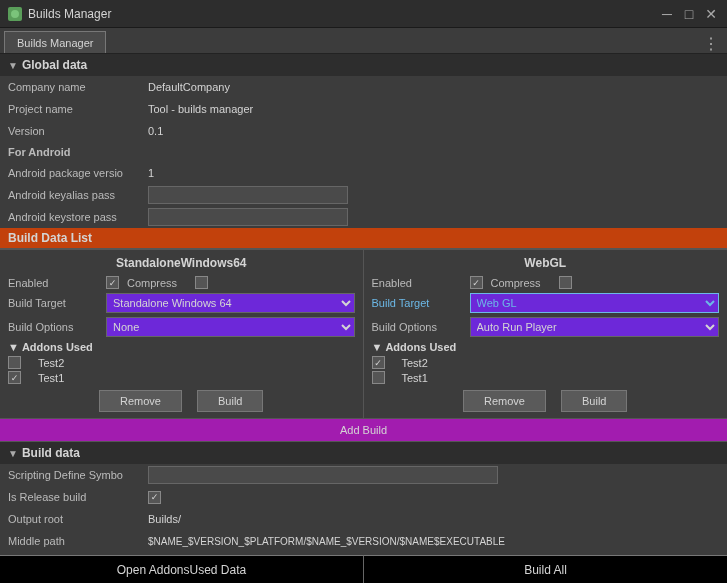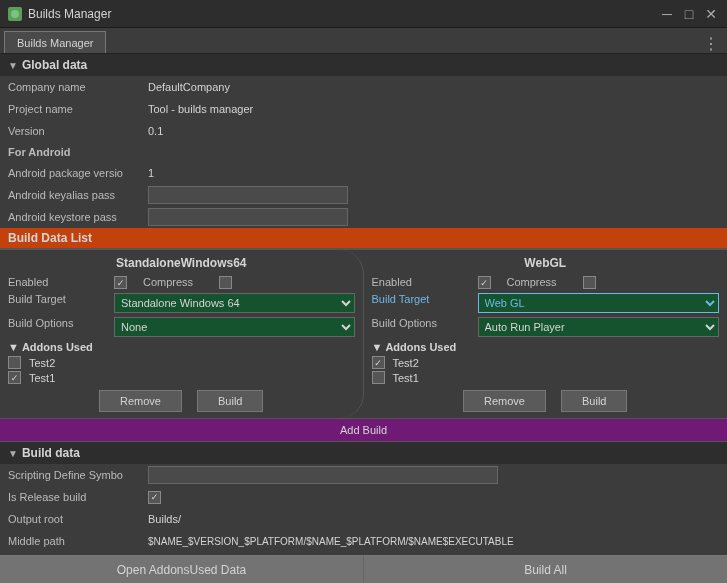--- a/index.html
+++ b/index.html
@@ -136,39 +136,38 @@
     .builds-grid {
       display: grid;
       grid-template-columns: 1fr 1fr;
       gap: 0;
       border-top: 1px solid #555;
     }
 
     .build-column {
       border-right: 1px solid #555;
       padding: 6px 8px;
-      border-radius: 24px;
     }
     .build-column:last-child {
       border-right: none;
     }
 
     .build-col-title {
       text-align: center;
       font-weight: bold;
       font-size: 12px;
       color: #d4d4d4;
       margin-bottom: 6px;
     }
 
     .build-row {
       display: flex;
-      align-items: flex-start;
+      align-items: center;
       margin-bottom: 4px;
-      gap: 16px;
+      gap: 8px;
     }
     .build-row-label {
       width: 90px;
       font-size: 11px;
       color: #bbb;
       flex-shrink: 0;
     }
     .build-row-label.highlight {
       color: #6cb8e6;
     }
@@ -182,21 +181,21 @@
       cursor: pointer;
       flex-shrink: 0;
     }
     .checkbox-custom.checked::after {
       content: '✓';
       color: #d4d4d4;
       font-size: 9px;
     }
 
     .build-select {
-      background: #14532d;
+      background: #6d28d9;
       border: 1px solid #666;
       color: #d4d4d4;
       font-size: 11px;
       padding: 1px 2px;
       height: 20px;
       flex: 1;
       cursor: pointer;
     }
     .build-select.highlight {
       border-color: #6cb8e6;
@@ -207,21 +206,21 @@
       font-weight: bold;
       font-size: 11px;
       color: #d4d4d4;
       margin-bottom: 3px;
       display: flex; align-items: center; gap: 3px;
     }
 
     .addon-item {
       display: flex;
       align-items: center;
-      gap: 8px;
+      gap: 17px;
       margin-bottom: 2px;
       font-size: 11px;
     }
 
     .build-actions {
       display: flex;
       justify-content: center;
       gap: 15px;
       margin-top: 6px;
     }
@@ -229,41 +228,41 @@
     .btn {
       background: #5a5a5a;
       border: 1px solid #777;
       color: #d4d4d4;
       font-size: 11px;
       padding: 3px 20px;
       cursor: pointer;
       height: 22px;
     }
     .btn-add {
-      background: #701a75;
+      background: #a21caf;
       width: 100%;
       text-align: center;
       border: none;
       border-top: 1px solid #555;
       padding: 5px;
       font-size: 11px;
       color: #d4d4d4;
       cursor: pointer;
     }
 
     .bottom-actions {
       display: flex;
       position: absolute;
       bottom: 0;
       left: 0; right: 0;
       height: 28px;
     }
     .btn-bottom {
       flex: 1;
-      background: #737373;
+      background: #000000;
       border: none;
       border-top: 1px solid #777;
       border-right: 1px solid #666;
       color: #d4d4d4;
       font-size: 12px;
       cursor: pointer;
       height: 28px;
     }
     .btn-bottom:last-child { border-right: none; }
 
@@ -470,21 +469,21 @@
       <div class="checkbox-custom checked"></div>
     </div>
 
     <div class="form-row">
       <span class="form-label">Output root</span>
       <span class="form-value">Builds/</span>
     </div>
 
     <div class="form-row">
       <span class="form-label">Middle path</span>
-      <span class="form-value" style="font-size:10px;">$NAME_$VERSION_$PLATFORM/$NAME_$PLATFORM/$NAME$EXECUTABLE</span>
+      <span class="form-value" style="font-size:10px;">$NAME_$VERSION_$PLATFORM/$NAME_$VERSION/$NAME$EXECUTABLE</span>
     </div>
 
     <div class="form-row">
       
       
     </div>
 
     
     
 

